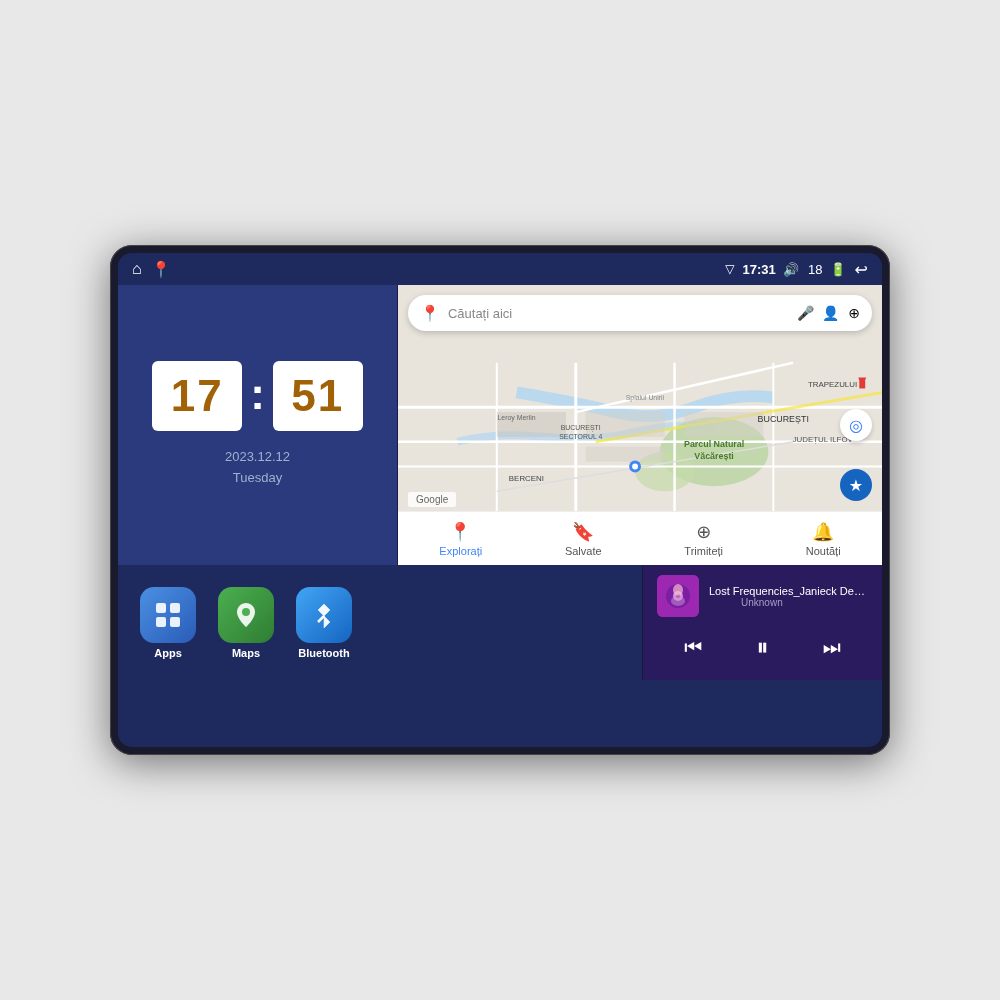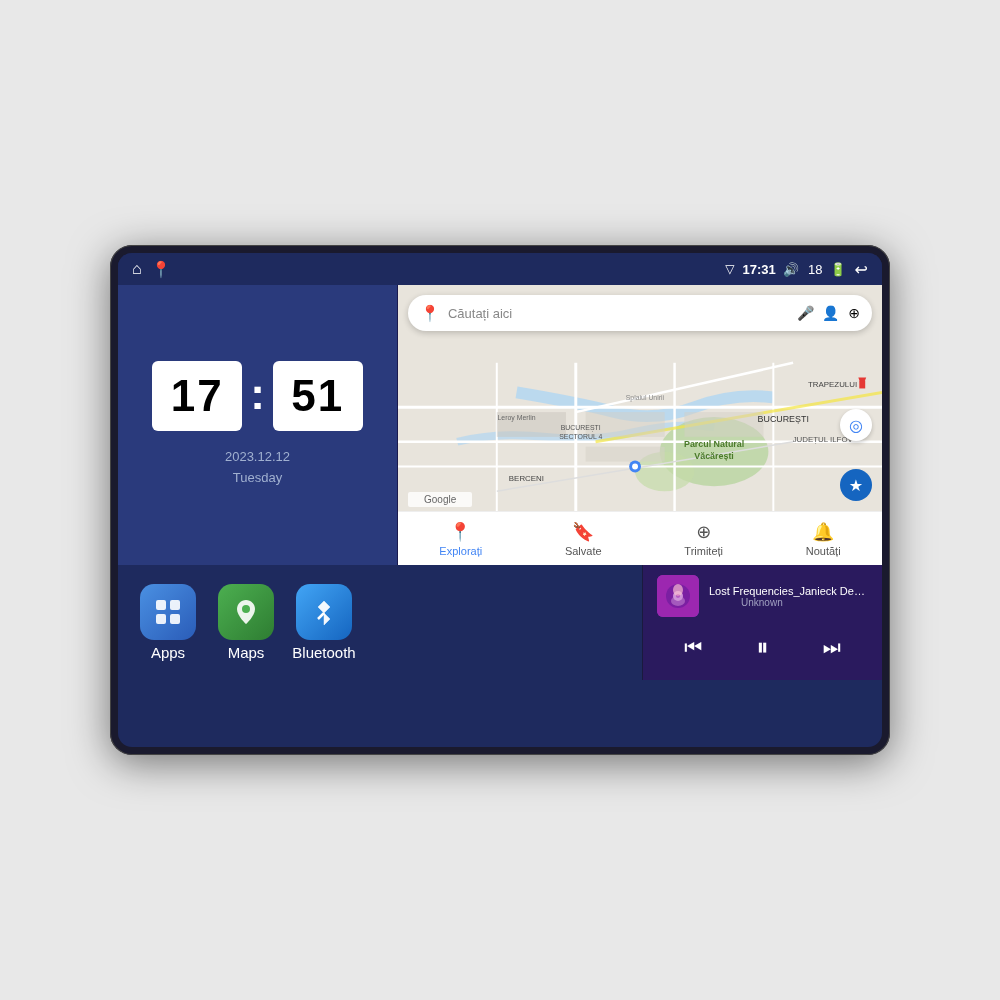--- a/index.html
+++ b/index.html
@@ -93,21 +93,21 @@
 
     .clock-display {
       display: flex;
       align-items: center;
       gap: 8px;
       margin-bottom: 16px;
     }
 
     .clock-block {
       background: white;
-      color: #000000;
+      color: #a16207;
       font-size: 44px;
       font-weight: bold;
       width: 90px;
       height: 70px;
       display: flex;
       align-items: center;
       justify-content: center;
       border-radius: 6px;
       letter-spacing: 2px;
     }
@@ -236,22 +236,23 @@
       height: 56px;
       border-radius: 14px;
       display: flex;
       align-items: center;
       justify-content: center;
       font-size: 28px;
     }
 
     .app-icon-label {
       color: white;
-      font-size: 15px;
+      font-size: 11px;
       text-align: center;
+      font-weight: bold;
     }
 
     
     .icon-apps { background: linear-gradient(135deg, #4a90e2, #2a5cb8); }
     .icon-maps { background: linear-gradient(135deg, #4caf50, #2e7d32); }
     .icon-radio { background: linear-gradient(135deg, #ff7043, #e64a19); }
     .icon-bluetooth { background: linear-gradient(135deg, #42a5f5, #1565c0); }
     .icon-carlink { background: linear-gradient(135deg, #26c6da, #00838f); }
 
     
@@ -354,21 +355,21 @@
       z-index: 10;
     }
 
     .map-google-logo {
       position: absolute;
       bottom: 58px;
       left: 10px;
       font-size: 10px;
       color: #666;
       background: rgba(255,255,255,0.8);
-      padding: 2px 16px;
+      padding: 2px 8px;
       border-radius: 2px;
       z-index: 10;
     }
   </style>
 </head>
 <body>
 
 <div class="device-outer">
   <div class="device-screen">
 

